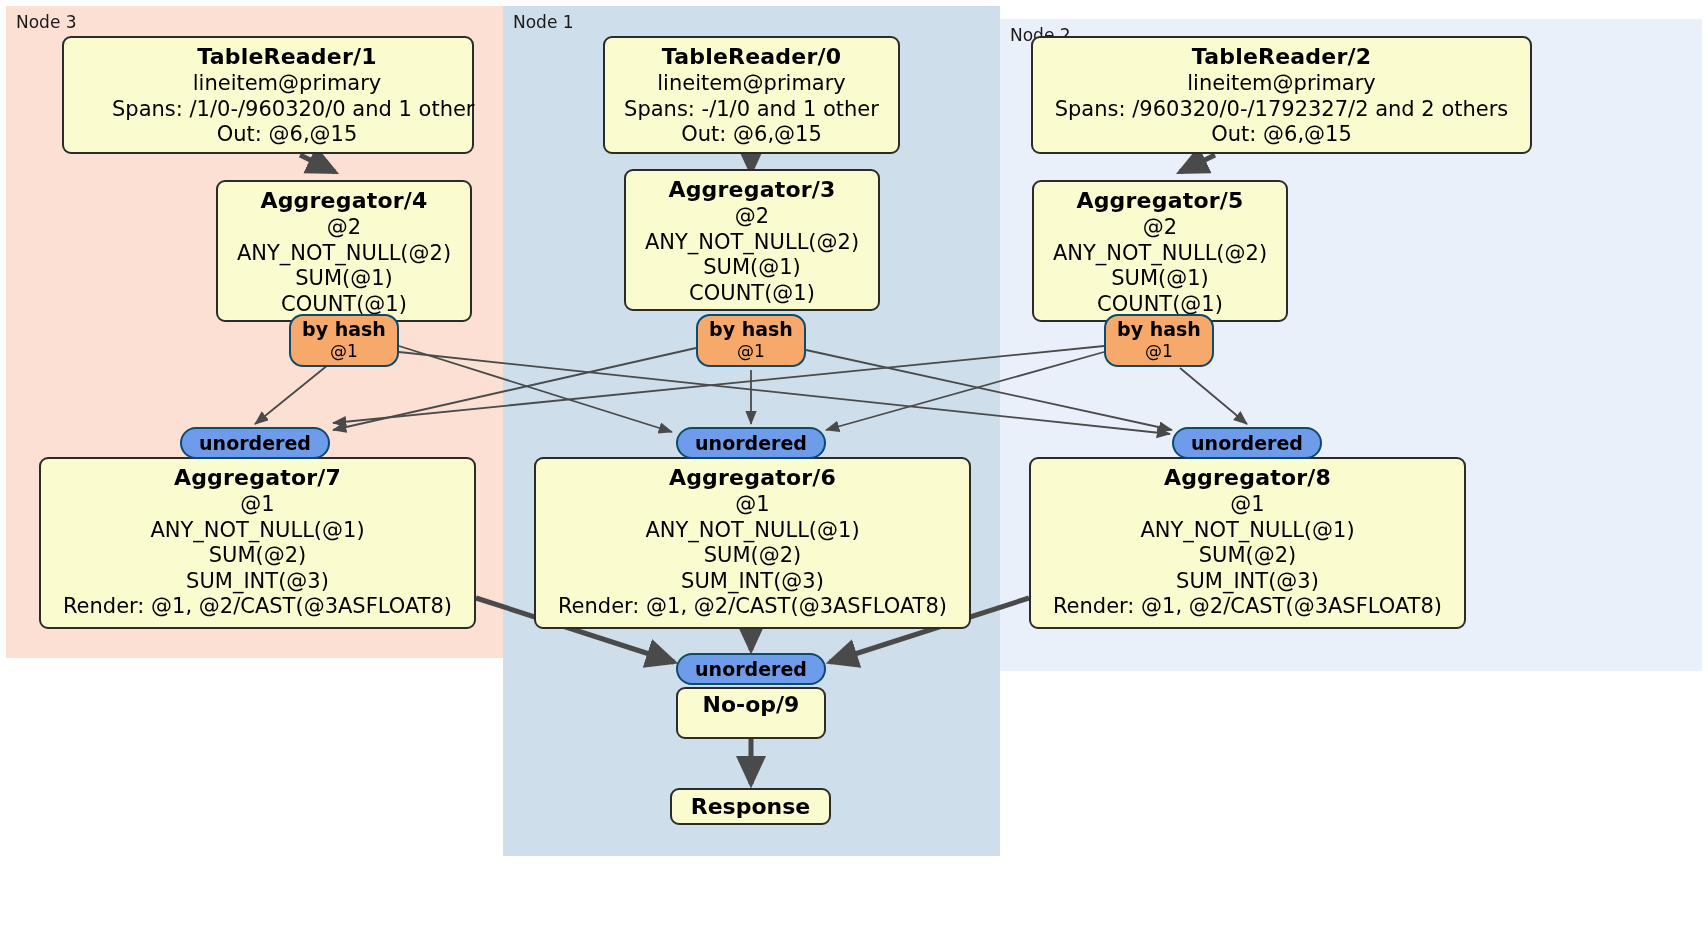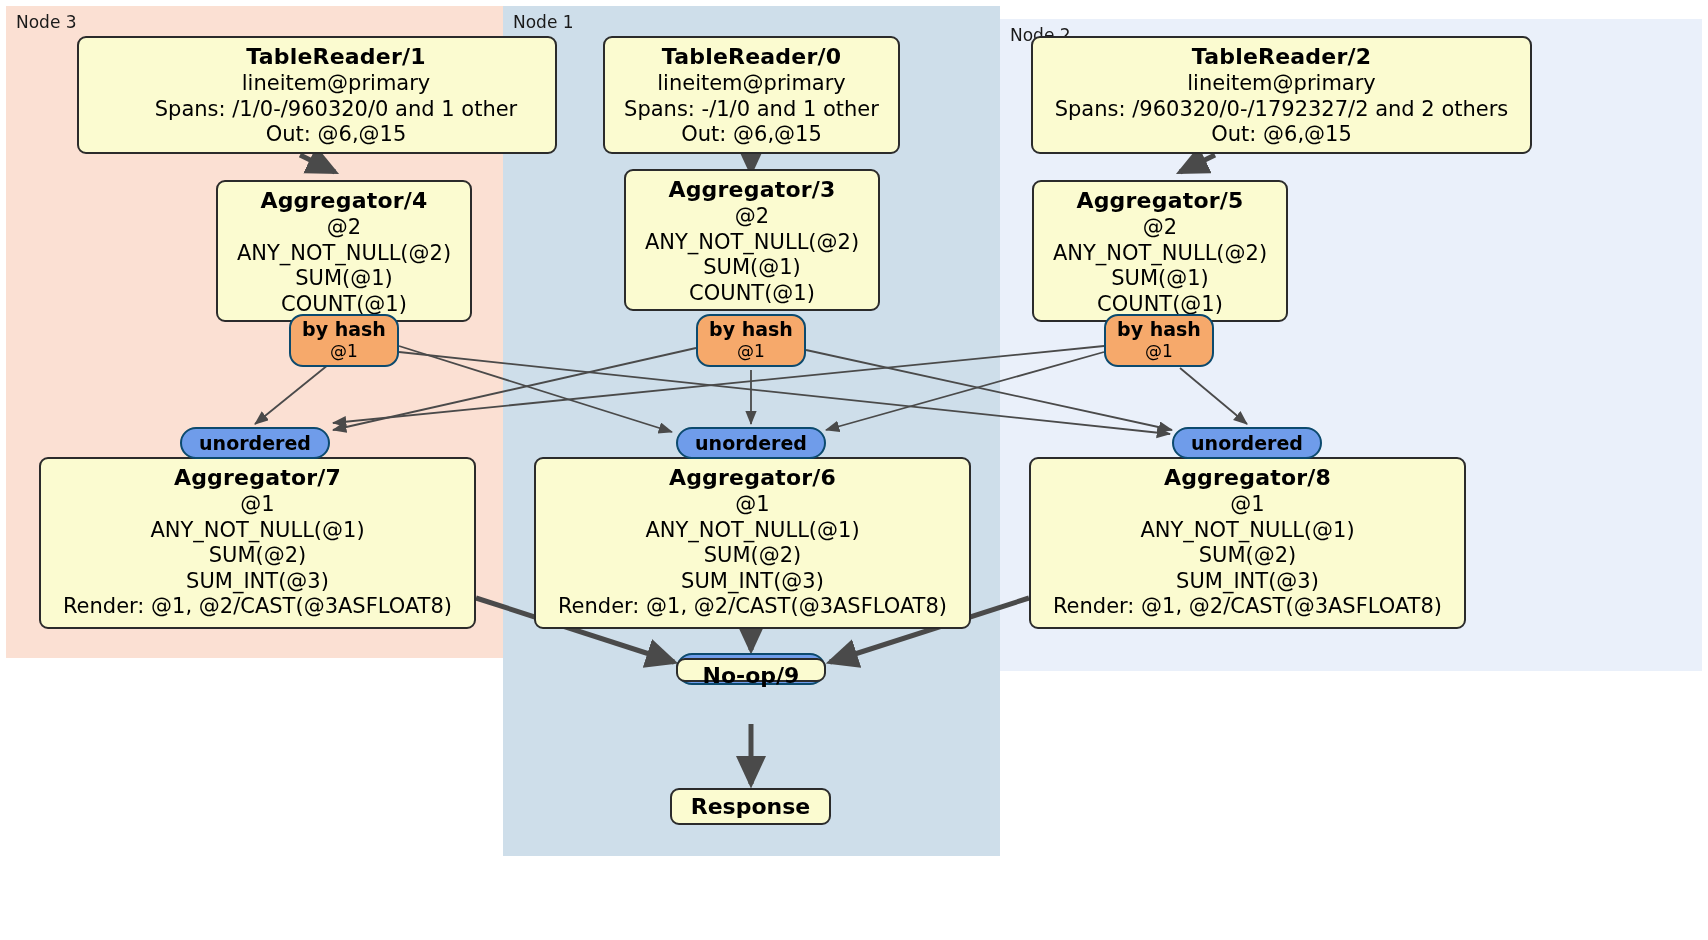--- a/index.html
+++ b/index.html
@@ -81,21 +81,21 @@
     <g stroke="#4a4a4a" fill="none" stroke-width="5">
       <path d="M476,598 L674,662" marker-end="url(#ah-thick)"></path>
       <path d="M751,630 L751,650" marker-end="url(#ah-thick)"></path>
       <path d="M1029,598 L830,662" marker-end="url(#ah-thick)"></path>
 
       <path d="M751,724 L751,784" marker-end="url(#ah-thick)"></path>
     </g>
   </svg>
 
   <div id="nodes-layer">
-      <div class="box" style="left: 77px; top: 36px; width: 480px; height: 118px; padding-left: 48px;">
+      <div class="box" style="left: 62px; top: 36px; width: 412px; height: 118px; padding-left: 48px;">
         <div class="ttl">TableReader/1</div>
         <div class="ln">lineitem@primary</div>
         <div class="ln">Spans: /1/0-/960320/0 and 1 other</div>
         <div class="ln">Out: @6,@15</div>
       </div>
       <div class="box" style="left: 603px; top: 36px; width: 297px; height: 118px;">
         <div class="ttl">TableReader/0</div>
         <div class="ln">lineitem@primary</div>
         <div class="ln">Spans: -/1/0 and 1 other</div>
         <div class="ln">Out: @6,@15</div>
@@ -160,17 +160,17 @@
         <div class="p2">@1</div>
       </div>
       <div class="pill hash" style="left: 1104px; top: 314px; width: 110px; height: 53px;">
         <div class="p1">by hash</div>
         <div class="p2">@1</div>
       </div>
       <div class="pill unord" style="left: 180px; top: 427px; width: 150px; height: 32px;">unordered</div>
       <div class="pill unord" style="left: 676px; top: 427px; width: 150px; height: 32px;">unordered</div>
       <div class="pill unord" style="left: 1172px; top: 427px; width: 150px; height: 32px;">unordered</div>
       <div class="pill unord" style="left: 676px; top: 653px; width: 150px; height: 32px;">unordered</div>
-      <div class="small-box" style="left: 676px; top: 658px; width: 150px; height: 24px; line-height: 32px;">No-op/9</div>
+      <div class="small-box" style="left: 676px; top: 687px; width: 150px; height: 52px; line-height: 32px;">No-op/9</div>
       <div class="small-box" style="left: 670px; top: 788px; width: 161px; height: 37px; line-height: 33px;">Response</div>
     </div>
 
 </div>
 
 </body></html>

